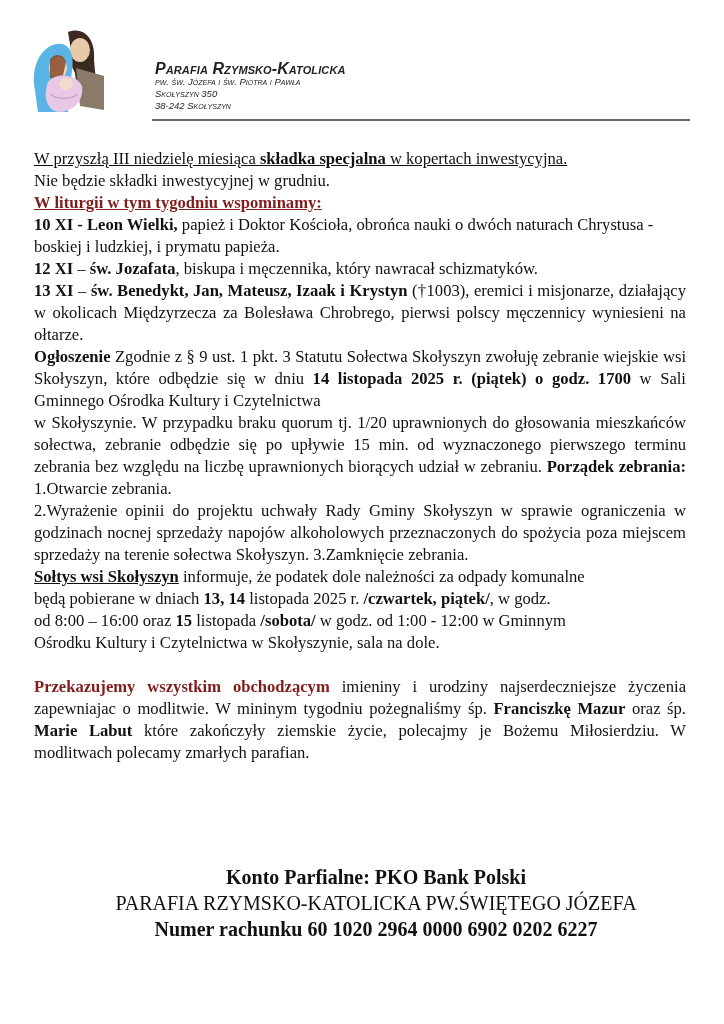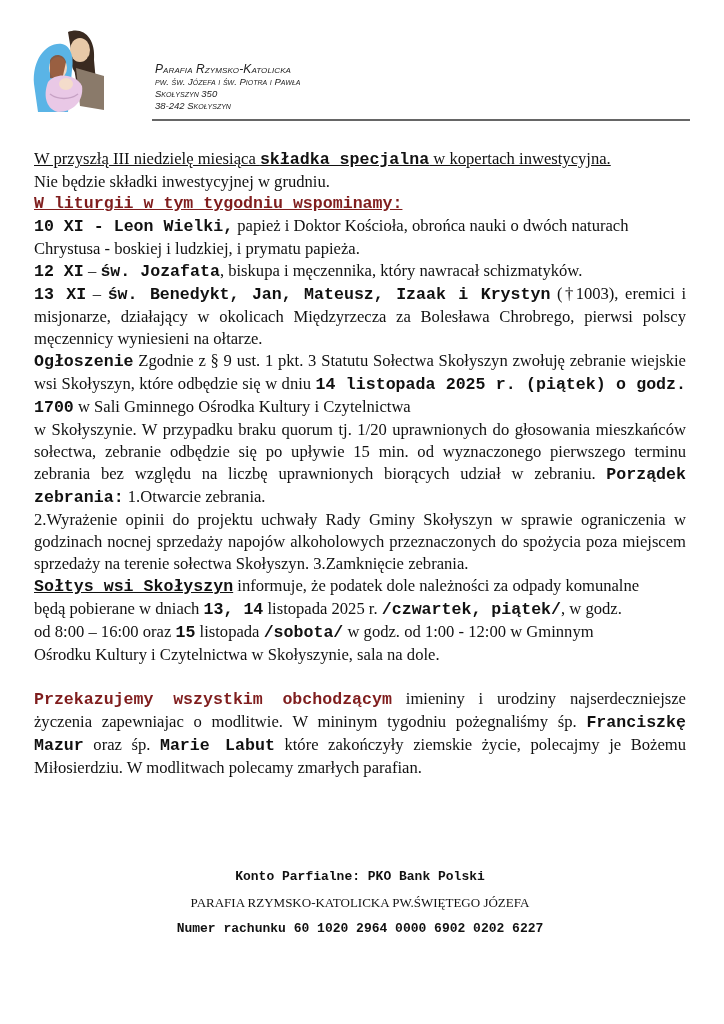--- a/index.html
+++ b/index.html
@@ -1,32 +1,32 @@
 <!DOCTYPE html>
 <html><head>
 <meta charset="utf-8">
 <style>
   html, body { margin: 0; padding: 0; background: #ffffff; }
   body { width: 724px; height: 1024px; position: relative; overflow: hidden;
          font-family: "Liberation Serif", serif; color: #111; }
   .logo { position: absolute; left: 28px; top: 20px; width: 80px; height: 100px; }
   .hdr { position: absolute; left: 155px; top: 62px; font-family: "Liberation Sans", sans-serif;
          font-style: italic; color: #222; }
-  .hdr .t1 { font-weight: normal; font-size: 12px; font-variant: small-caps; letter-spacing: 0.1px; line-height: 14px; }
+  .hdr .t1 { font-weight: bold; font-size: 16px; font-variant: small-caps; letter-spacing: 0.1px; line-height: 14px; }
   .hdr .t2 { font-size: 9.5px; font-variant: small-caps; line-height: 12px; }
   .rule { position: absolute; left: 152px; top: 119px; width: 538px; height: 2px; background: #666; }
   .body { position: absolute; left: 34px; top: 148px; width: 652px; font-size: 16.6px; line-height: 22px; }
   .body p { margin: 0; }
   .j { text-align: justify; }
-  .b { font-weight: bold; font-family: Liberation Mono, monospace; }
+  .b { font-weight: bold; }
   .u { text-decoration: underline; }
   .g { color: #7f1d1d; }
   .gap { height: 22px; }
   .c { text-align: center; }
-  .footer { position: absolute; left: 34px; top: 866px; width: 652px; font-size: 13px; line-height: 22px; }
+  .footer { position: absolute; left: 50px; top: 866px; width: 652px; font-size: 20px; line-height: 22px; }
 </style>
 </head>
 <body>
 
 <svg class="logo" viewBox="0 0 80 100">
   <path d="M40 12 C55 6 68 18 66 40 L68 62 C62 70 52 68 48 60 Z" fill="#3a2a20"></path>
   <ellipse cx="52" cy="30" rx="10" ry="12" fill="#e8c9a8"></ellipse>
   <path d="M44 36 C46 50 58 50 60 36 L60 46 C56 56 46 56 44 46 Z" fill="#3a2a20"></path>
   <path d="M48 48 L76 56 L76 90 L52 86 Z" fill="#8a7a6a"></path>
   <path d="M6 64 C4 40 18 22 34 24 C44 26 46 40 44 50 L40 92 L10 92 Z" fill="#5ab4e6"></path>

